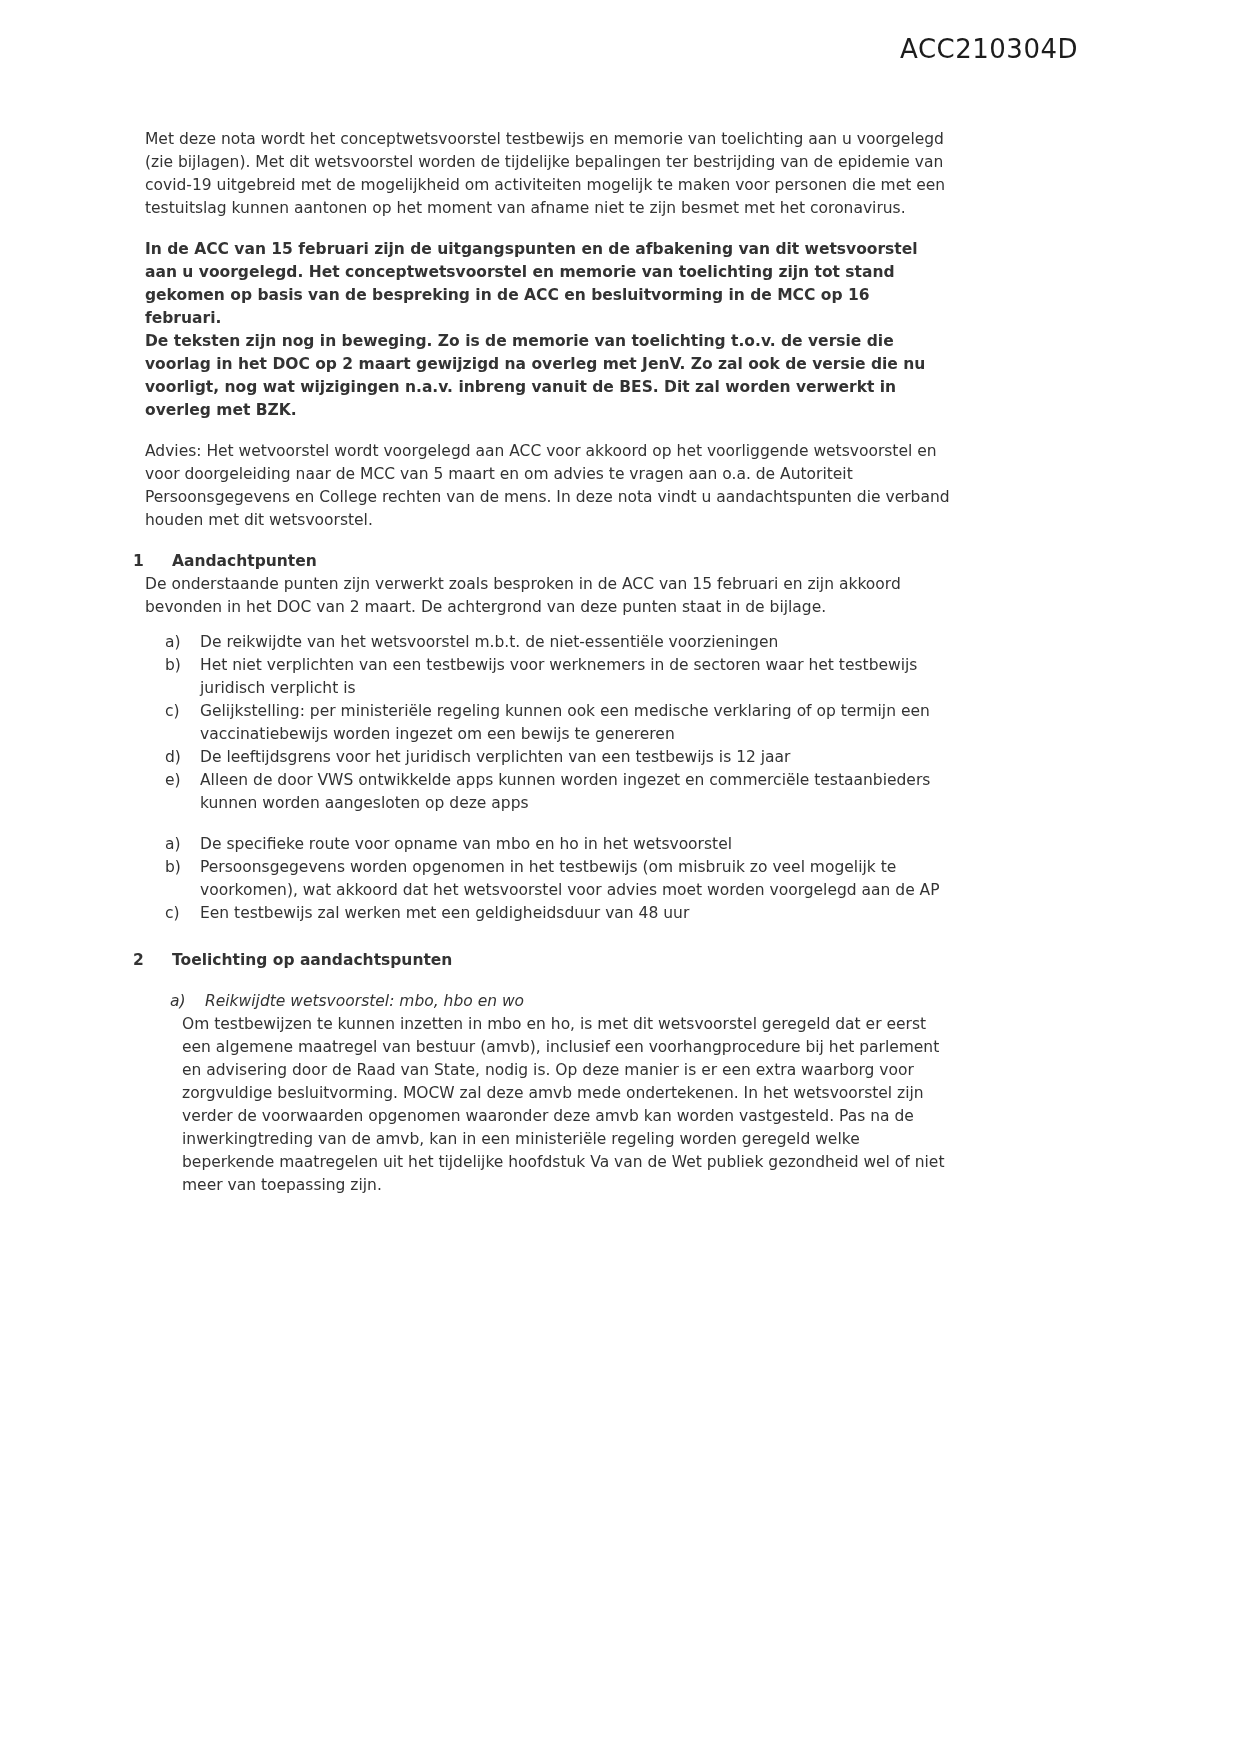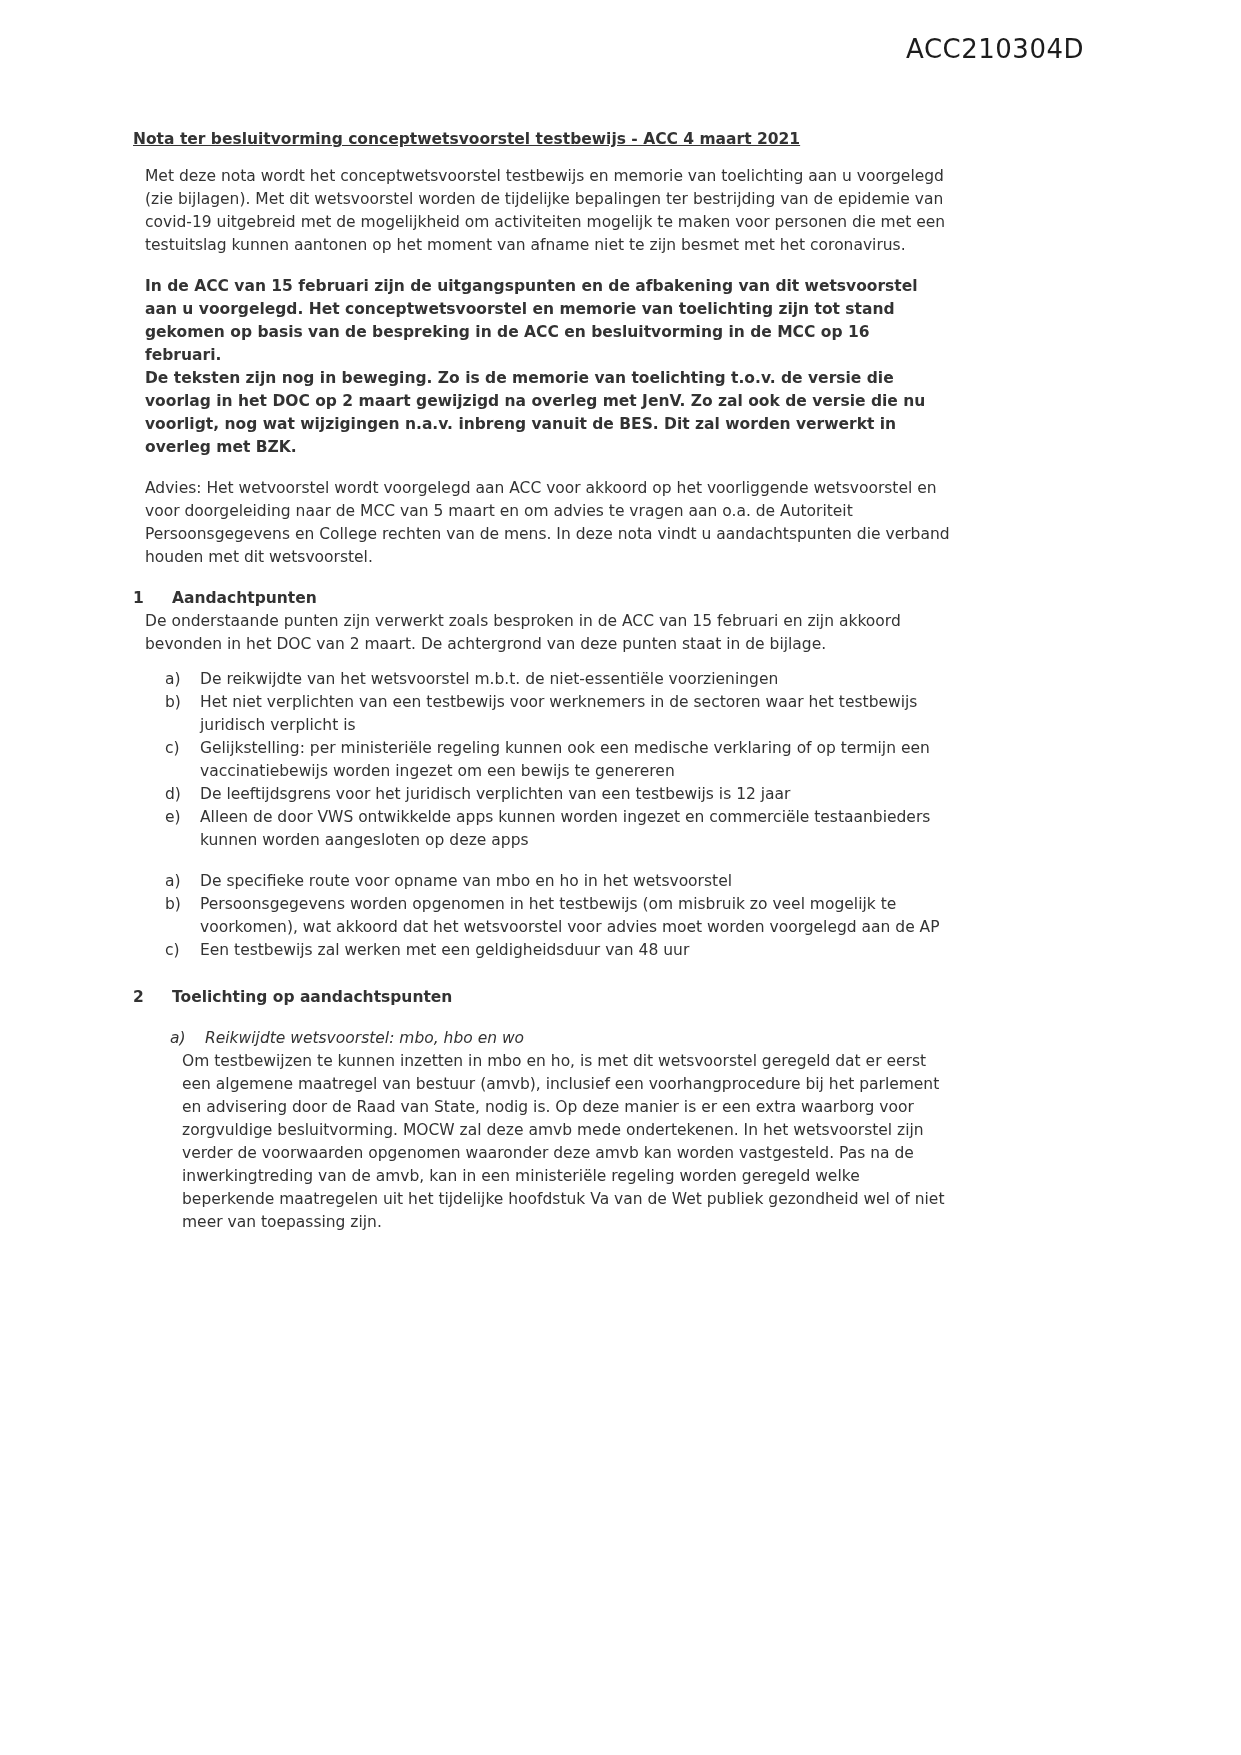--- a/index.html
+++ b/index.html
@@ -12,21 +12,21 @@
     width: 1241px;
     height: 1755px;
     background: #ffffff;
     font-family: "DejaVu Sans", "Liberation Sans", sans-serif;
     color: #333333;
     overflow: hidden;
   }
   .doc-ref {
     position: absolute;
     top: 34px;
-    right: 157px;
+    right: 163px;
     font-size: 26px;
     color: #1c1c1c;
     letter-spacing: 0.5px;
   }
   .content {
     position: absolute;
     left: 133px;
     top: 128px;
     width: 818px;
     font-size: 15.5px;
@@ -90,21 +90,20 @@
 </style>
 </head>
 <body>
 
 <div class="page">
 
   <div class="doc-ref">ACC210304D</div>
 
   <div class="content">
 
-    <div class="title">Nota ter besluitvorming conceptwetsvoorstel testbewijs - ACC 4 maart 2021</div>
 
     <div class="para">Met deze nota wordt het conceptwetsvoorstel testbewijs en memorie van toelichting aan u voorgelegd (zie bijlagen). Met dit wetsvoorstel worden de tijdelijke bepalingen ter bestrijding van de epidemie van covid-19 uitgebreid met de mogelijkheid om activiteiten mogelijk te maken voor personen die met een testuitslag kunnen aantonen op het moment van afname niet te zijn besmet met het coronavirus.</div>
 
     <div class="para">
       <div class="sub">In de ACC van 15 februari zijn de uitgangspunten en de afbakening van dit wetsvoorstel aan u voorgelegd. Het conceptwetsvoorstel en memorie van toelichting zijn tot stand gekomen op basis van de bespreking in de ACC en besluitvorming in de MCC op 16 februari.</div>
       <div class="sub">De teksten zijn nog in beweging. Zo is de memorie van toelichting t.o.v. de versie die voorlag in het DOC op 2 maart gewijzigd na overleg met JenV. Zo zal ook de versie die nu voorligt, nog wat wijzigingen n.a.v. inbreng vanuit de BES. Dit zal worden verwerkt in overleg met BZK.</div>
     </div>
 
     <div class="para">Advies: Het wetvoorstel wordt voorgelegd aan ACC voor akkoord op het voorliggende wetsvoorstel en voor doorgeleiding naar de MCC van 5 maart en om advies te vragen aan o.a. de Autoriteit Persoonsgegevens en College rechten van de mens. In deze nota vindt u aandachtspunten die verband houden met dit wetsvoorstel.</div>
 

